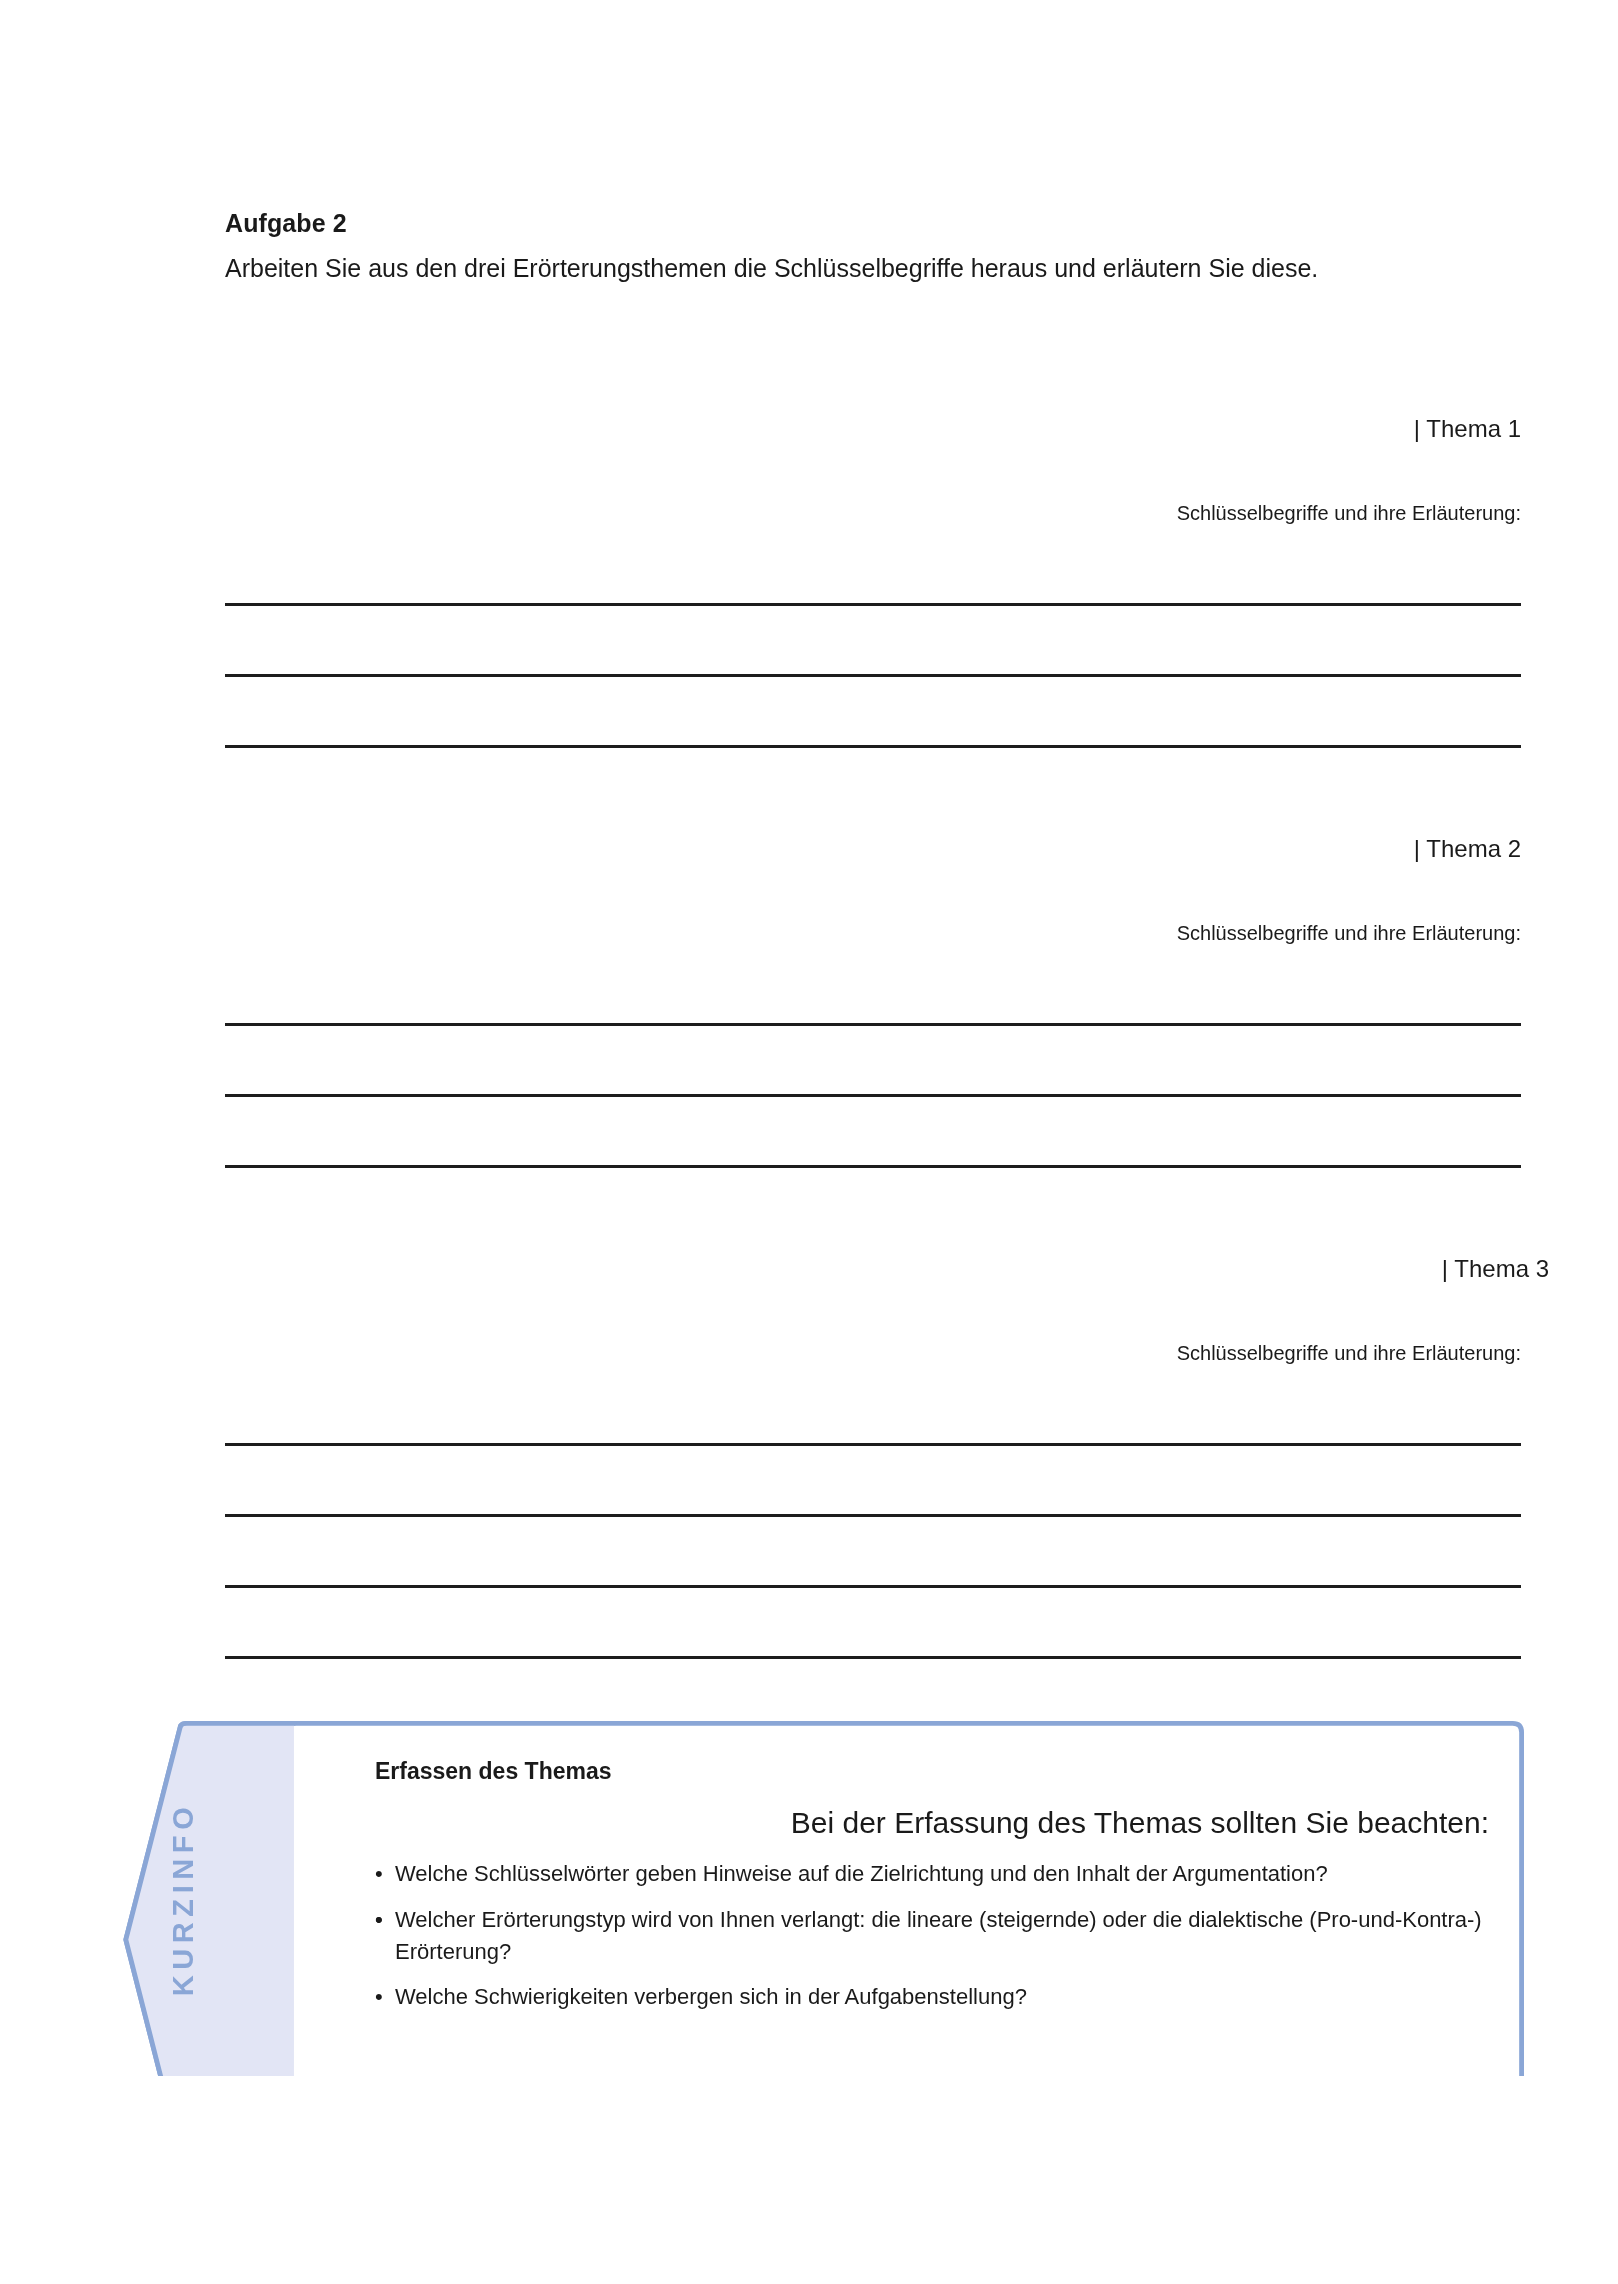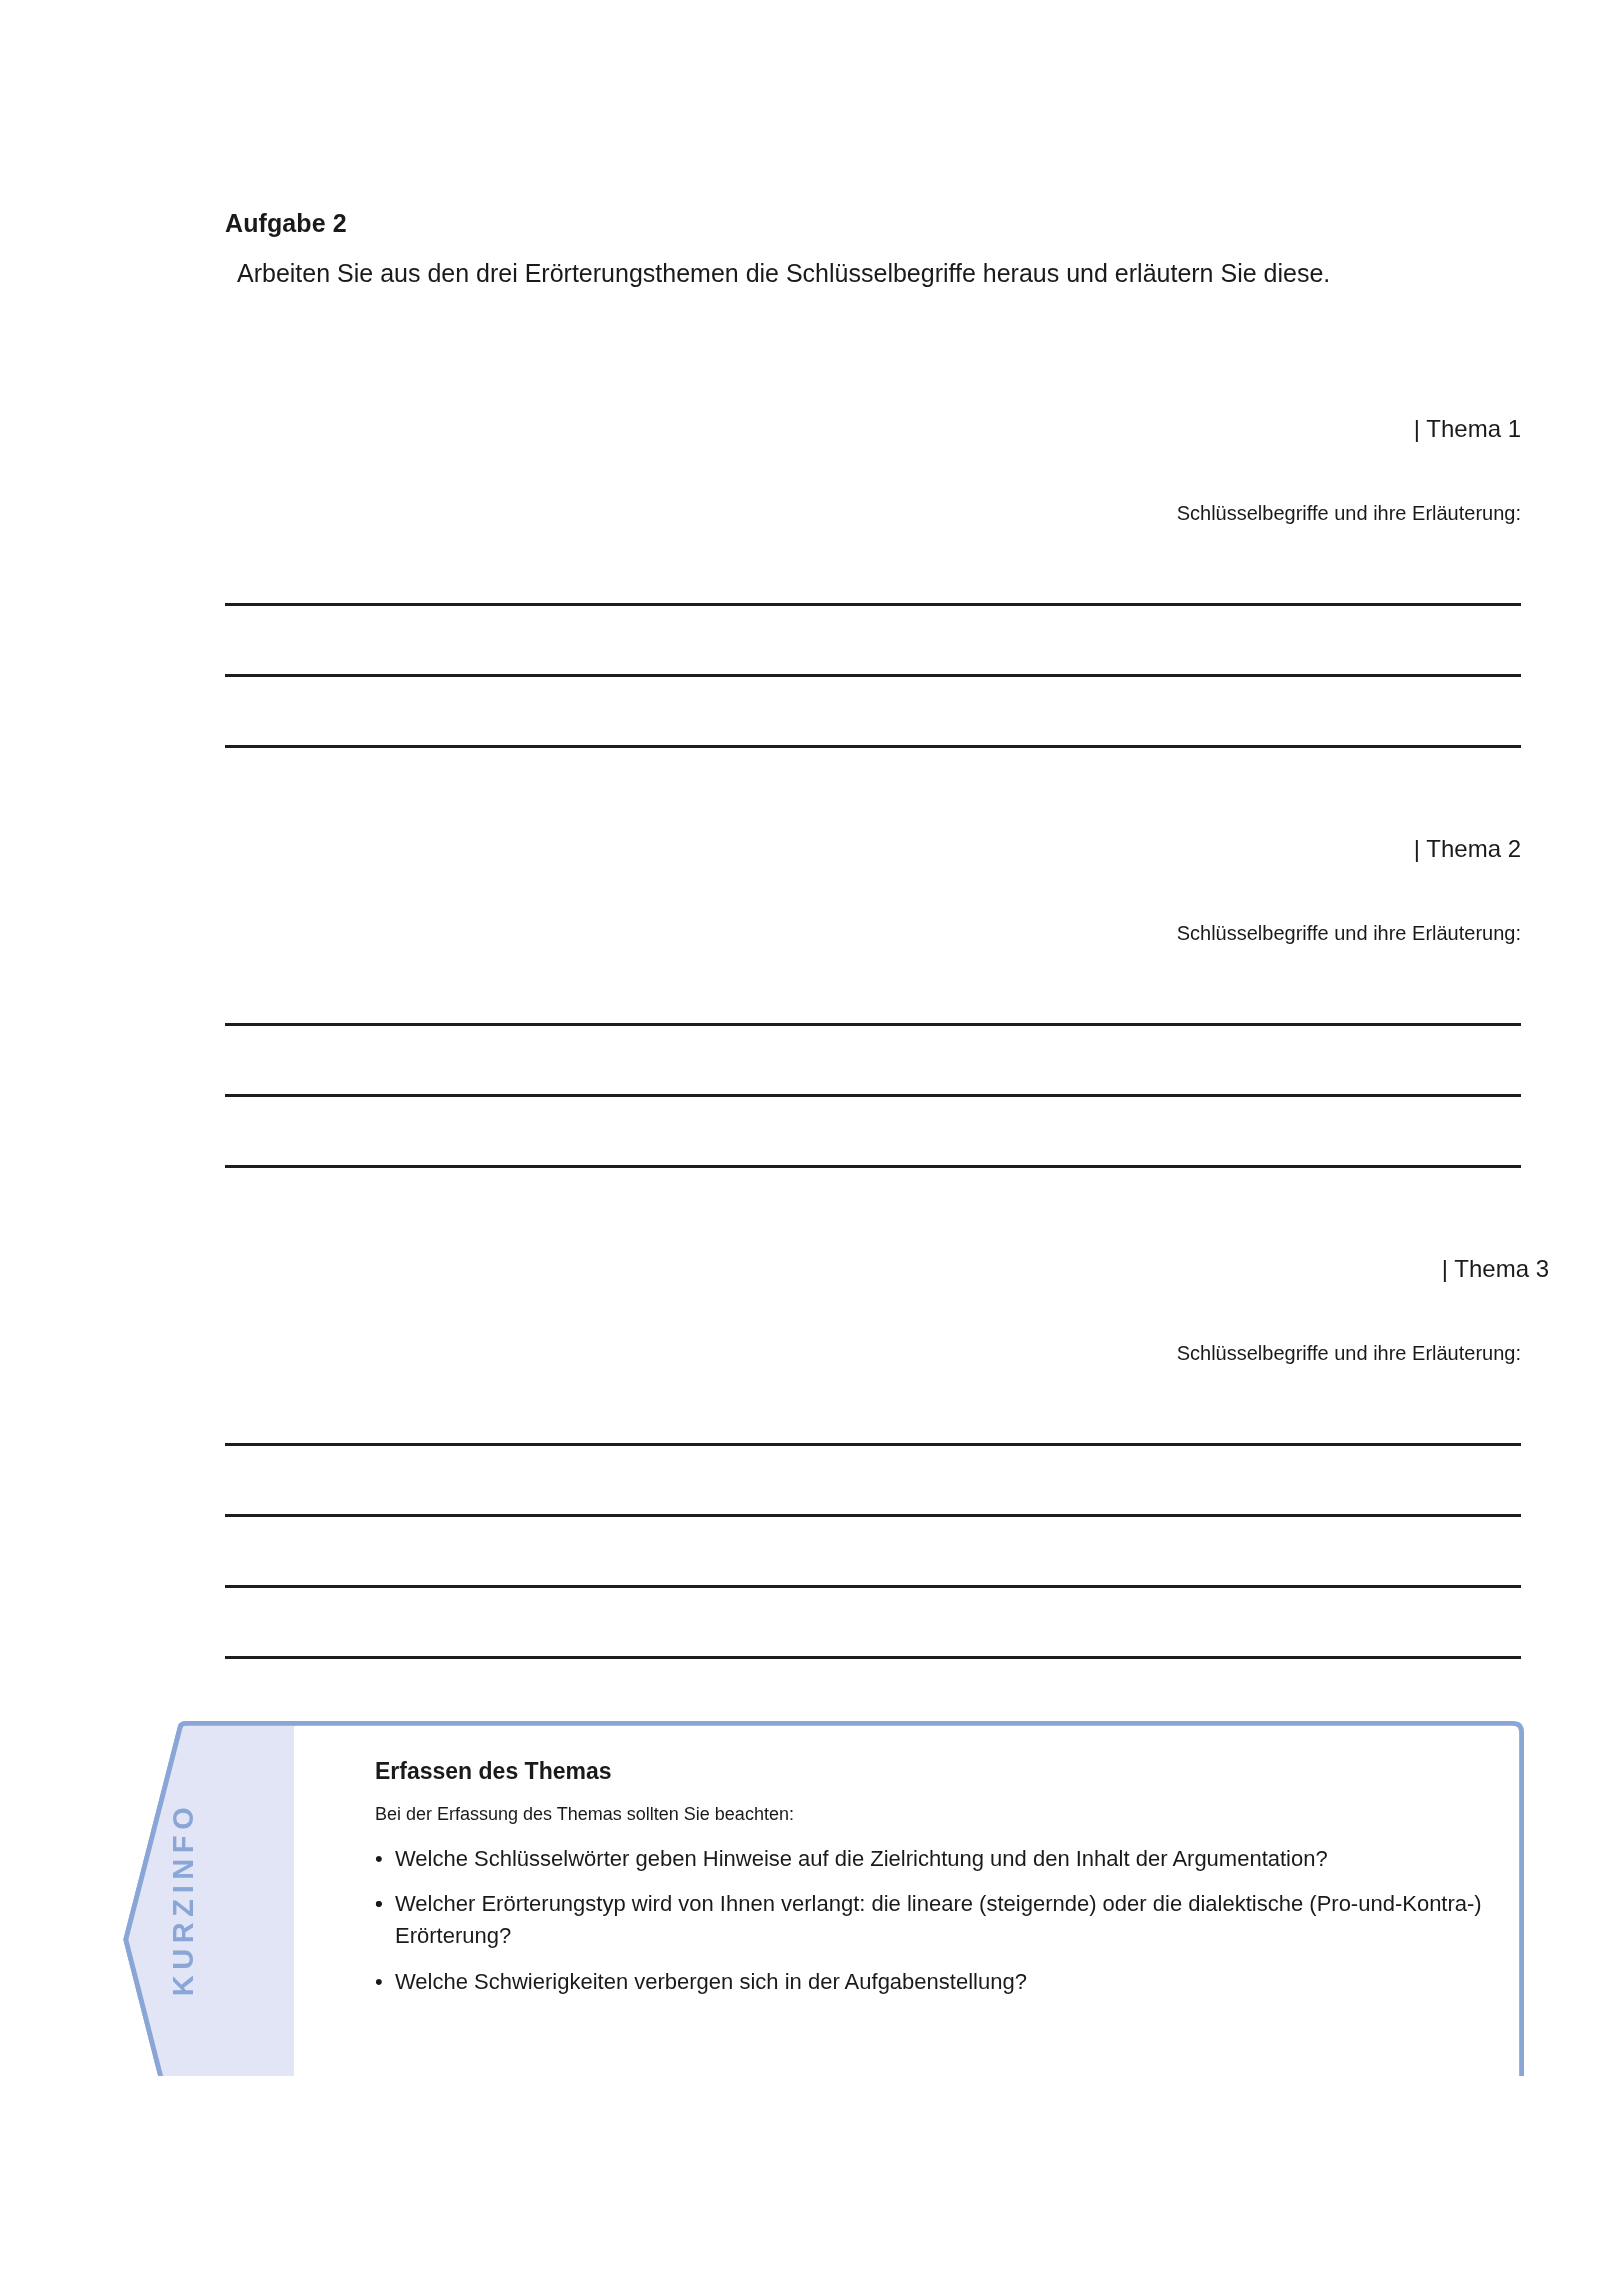--- a/index.html
+++ b/index.html
@@ -32,21 +32,21 @@
     font-weight: bold;
     letter-spacing: 0.1px;
     line-height: 1.35;
     margin: 0 0 7.2px 0;
   }
   .task-desc {
     font-size: 25px;
     font-weight: normal;
     line-height: 1.60;
     text-align: justify;
-    margin: 12px;
+    margin: 0;
     hyphens: none;
   }
 
   
   .thema-section {
     position: absolute;
     left: 225px;
     width: 1296px;
     text-align: right;
   }
@@ -112,24 +112,25 @@
     width: 1114px;
     margin-left: 32px;
   }
   .ki-title {
     font-size: 23px;
     font-weight: bold;
     margin: 0 0 17.7px 0;
     line-height: 1.25;
   }
   .ki-lead {
-    font-size: 18px;
+    font-size: 30px;
     font-weight: normal;
     margin: 0 0 16px 0;
     line-height: 1.3;
+    text-align: right;
   }
   .ki-list {
     list-style: none;
     margin: 0;
     padding: 0;
   }
   .ki-item {
     position: relative;
     font-size: 22px;
     line-height: 1.45;

